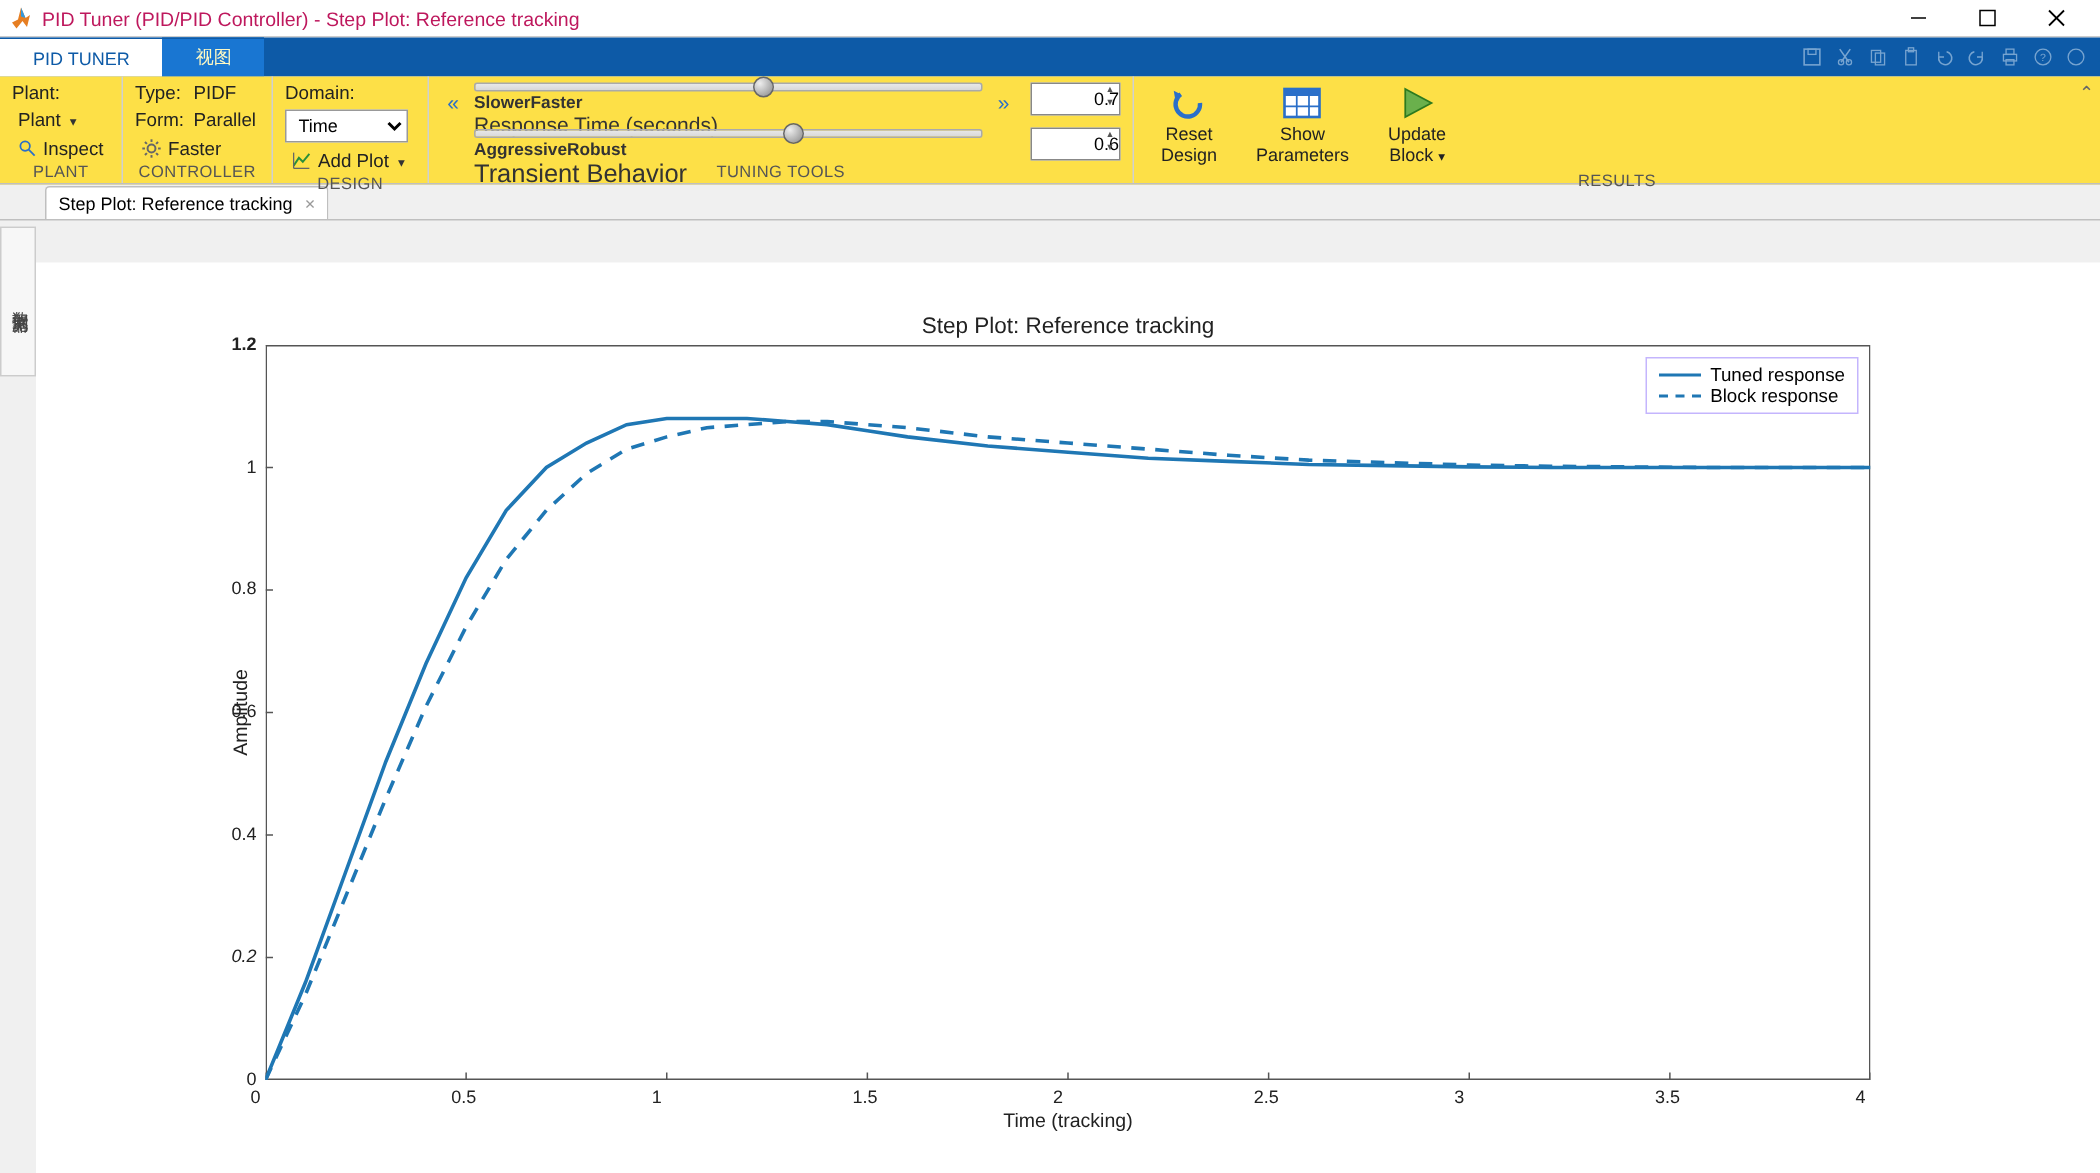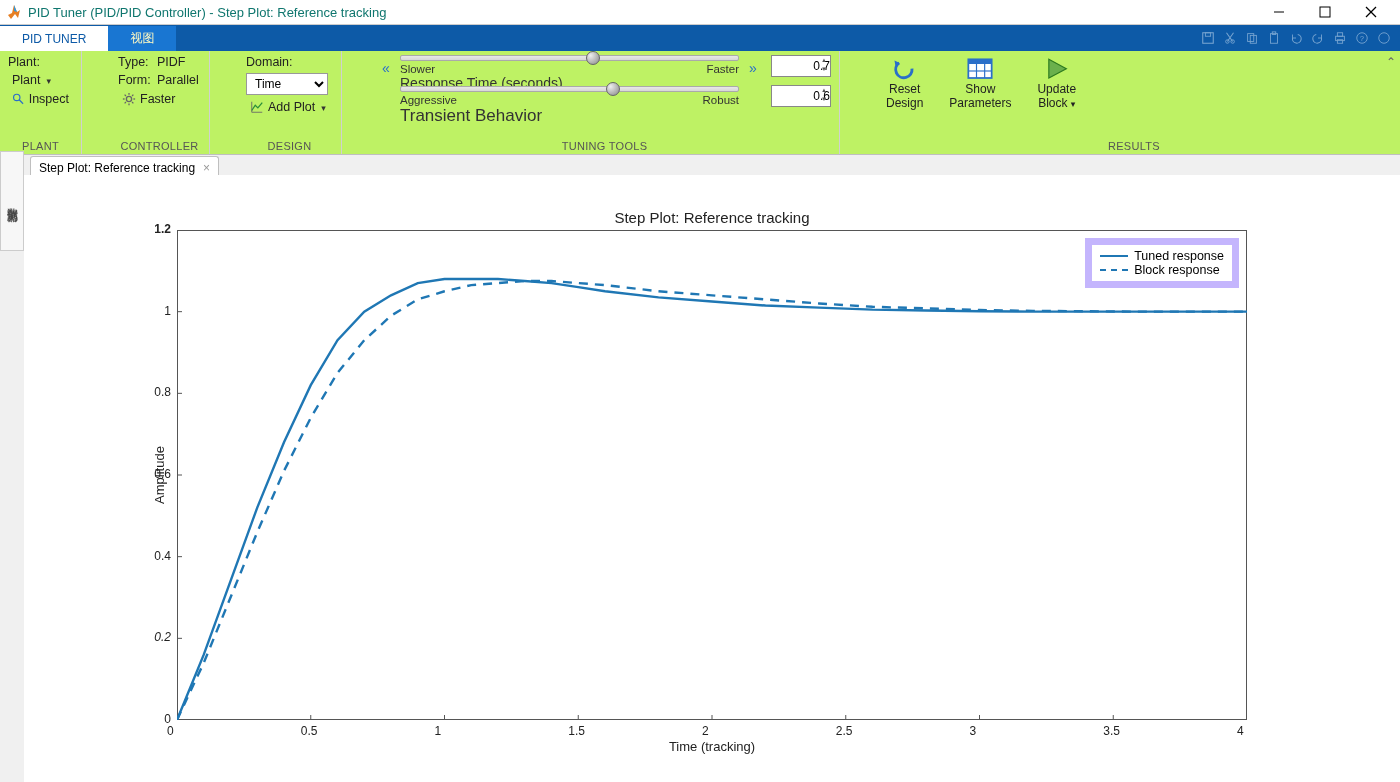--- a/index.html
+++ b/index.html
@@ -1,35 +1,35 @@
 <!DOCTYPE html>
 <html><head>
 <meta charset="utf-8">
 <style>
 * { margin: 0; padding: 0; box-sizing: border-box; font-family: "Segoe UI", Arial, sans-serif; }
 body { width: 1400px; height: 782px; background: #f0f0f0; overflow: hidden; font-size: 13px; }
 
 
 .titlebar { height: 25px; background: #fff; display: flex; align-items: center; padding: 0 6px; border-bottom: 1px solid #ccc; }
 .titlebar .logo { width: 16px; height: 16px; margin-right: 6px; }
-.titlebar .title { flex: 1; font-size: 13px; color: #0f766e; }
+.titlebar .title { flex: 1; font-size: 13px; color: #be185d; }
 .titlebar .wbtn { width: 46px; height: 25px; display: flex; align-items: center; justify-content: center; cursor: default; }
 .titlebar .wbtn svg { width: 12px; height: 12px; }
 
 
 .tabstrip { height: 26px; background: #0d5aa7; display: flex; align-items: stretch; }
 .tabstrip .tab { padding: 0 22px; display: flex; align-items: center; font-size: 12px; color: #0d5aa7; background: #fff; border-top: 1px solid #0d5aa7; cursor: default; }
 .tabstrip .tab.inactive { background: #1976d2; color: #fef9c3; }
 .tabstrip .spacer { flex: 1; }
 .tabstrip .qat { display: flex; align-items: center; padding-right: 6px; gap: 2px; }
 .tabstrip .qat .qbtn { width: 20px; height: 20px; display: flex; align-items: center; justify-content: center; opacity: 0.55; }
 .tabstrip .qat .qbtn svg { width: 14px; height: 14px; stroke: #cfe2f3; fill: none; }
 
 
-.ribbon { height: 104px; background: #bef264; border-bottom: 1px solid #bfbfbf; display: flex; position: relative; gap: 28px; }
+.ribbon { height: 72px; background: #fde047; border-bottom: 1px solid #bfbfbf; display: flex; position: relative; }
 .rgroup { border-right: 1px solid #d0d0d0; padding: 4px 8px 2px 8px; display: flex; flex-direction: column; }
 .rgroup .glabel { font-size: 11px; color: #555; text-align: center; margin-top: auto; padding-top: 2px; letter-spacing: 0.3px; }
 .rrow { display: flex; align-items: center; gap: 6px; }
 .rlbl { font-size: 12.5px; color: #222; }
 .rval { font-size: 12.5px; color: #222; }
 .rbtn { display: flex; align-items: center; gap: 4px; font-size: 12.5px; color: #222; cursor: default; padding: 1px 4px; }
 .rbtn .caret::after { content: "▾"; font-size: 9px; margin-left: 2px; color: #333; }
 .rselect { width: 82px; height: 22px; border: 1px solid #999; background: #fff; font-size: 12px; padding: 0 4px; }
 
 
@@ -42,21 +42,21 @@
 .design-col { display: flex; flex-direction: column; gap: 4px; }
 
 
 .tuning { flex: 0 0 470px; }
 .tuning-body { display: flex; align-items: flex-start; gap: 6px; }
 .tarrow { width: 16px; text-align: center; color: #2a6fc9; font-size: 14px; line-height: 1; margin-top: 6px; cursor: default; }
 .sliders { flex: 1; display: flex; flex-direction: column; gap: 10px; }
 .slider-row { display: flex; flex-direction: column; }
 .slider-track { position: relative; height: 6px; background: linear-gradient(#e8e8e8,#d8d8d8); border: 1px solid #aaa; border-radius: 2px; }
 .slider-thumb { position: absolute; top: -5px; width: 14px; height: 14px; background: radial-gradient(circle at 30% 30%, #eee, #888); border: 1px solid #666; border-radius: 50%; transform: translateX(-50%); }
-.slider-labels { display: flex; justify-content: space-between; font-size: 11.5px; color: #333; margin-top: 2px; }
+.slider-labels { display: flex; font-size: 11.5px; color: #333; margin-top: 2px; font-weight: bold; }
 .slider-labels-wrap { position: relative; height: 15px; }
 .values-col { display: flex; flex-direction: column; gap: 8px; margin-left: 4px; }
 .numbox { width: 60px; height: 22px; border: 1px solid #888; background: #fff; display: flex; align-items: center; justify-content: flex-end; padding-right: 0; font-size: 12px; position: relative; }
 .numbox .spin { position: absolute; right: 1px; top: 1px; bottom: 1px; width: 10px; display: flex; flex-direction: column; }
 .numbox .spin div { flex: 1; font-size: 6px; line-height: 1; text-align: center; color: #555; }
 
 
 .bigbtn { display: flex; flex-direction: column; align-items: center; justify-content: space-between; padding: 2px 10px; gap: 2px; font-size: 12px; text-align: center; cursor: default; }
 .bigbtn .icon { width: 28px; height: 24px; display: flex; align-items: center; justify-content: center; }
 .bigbtn .lbl { line-height: 1.15; color: #222; }
@@ -70,21 +70,21 @@
 
 
 .side-strip { position: absolute; left: 0; top: 151px; width: 24px; height: 100px; background: #f7f7f7; border: 1px solid #ccc; writing-mode: vertical-rl; text-orientation: upright; font-size: 11px; color: #444; display: flex; align-items: center; justify-content: center; letter-spacing: 1px; }
 
 
 .plot-area { position: absolute; left: 24px; right: 0; top: 175px; bottom: 0; background: #fff; }
 .plot-title { text-align: center; font-size: 15px; color: #222; padding: 34px 0 4px 0; }
 .chart { position: relative; margin: 0 auto; }
 .axis-label-y { position: absolute; left: -46px; top: 50%; transform: translateY(-50%) rotate(-90deg); font-size: 13px; color: #222; }
 .axis-label-x { position: absolute; left: 50%; bottom: -34px; transform: translateX(-50%); font-size: 13px; color: #222; }
-.legend { position: absolute; top: 8px; right: 8px; background: #fff; border: 7px solid #c4b5fd; padding: 4px 8px; font-size: 12.5px; }
+.legend { position: absolute; top: 8px; right: 8px; background: #fff; border: 1px solid #c4b5fd; padding: 4px 8px; font-size: 12.5px; }
 .legend-row { display: flex; align-items: center; gap: 6px; }
 .legend-line { width: 28px; height: 0; border-top: 2.5px solid #1f77b4; }
 .legend-line.dashed { border-top-style: dashed; }
 .tick-label { position: absolute; font-size: 12px; color: #222; }
 
 .gear { width: 14px; height: 14px; }
 .mag { width: 14px; height: 14px; }
 .chartic { width: 14px; height: 14px; }
 
 </style>

